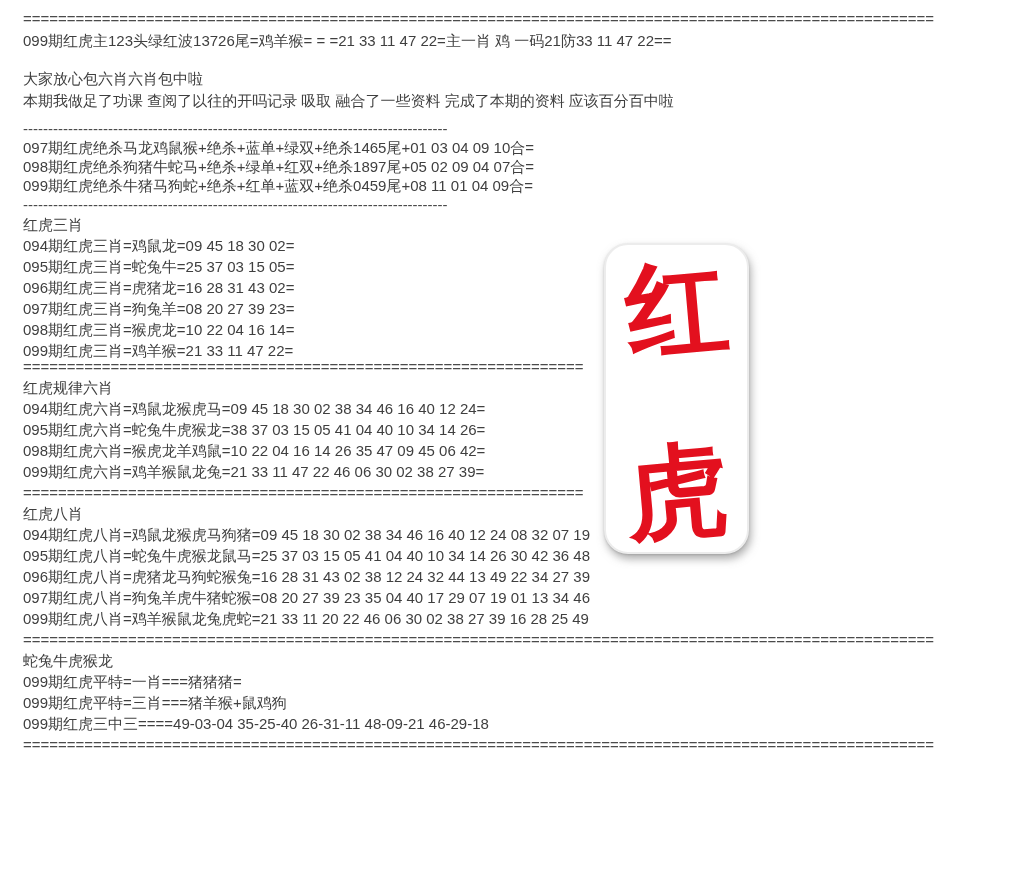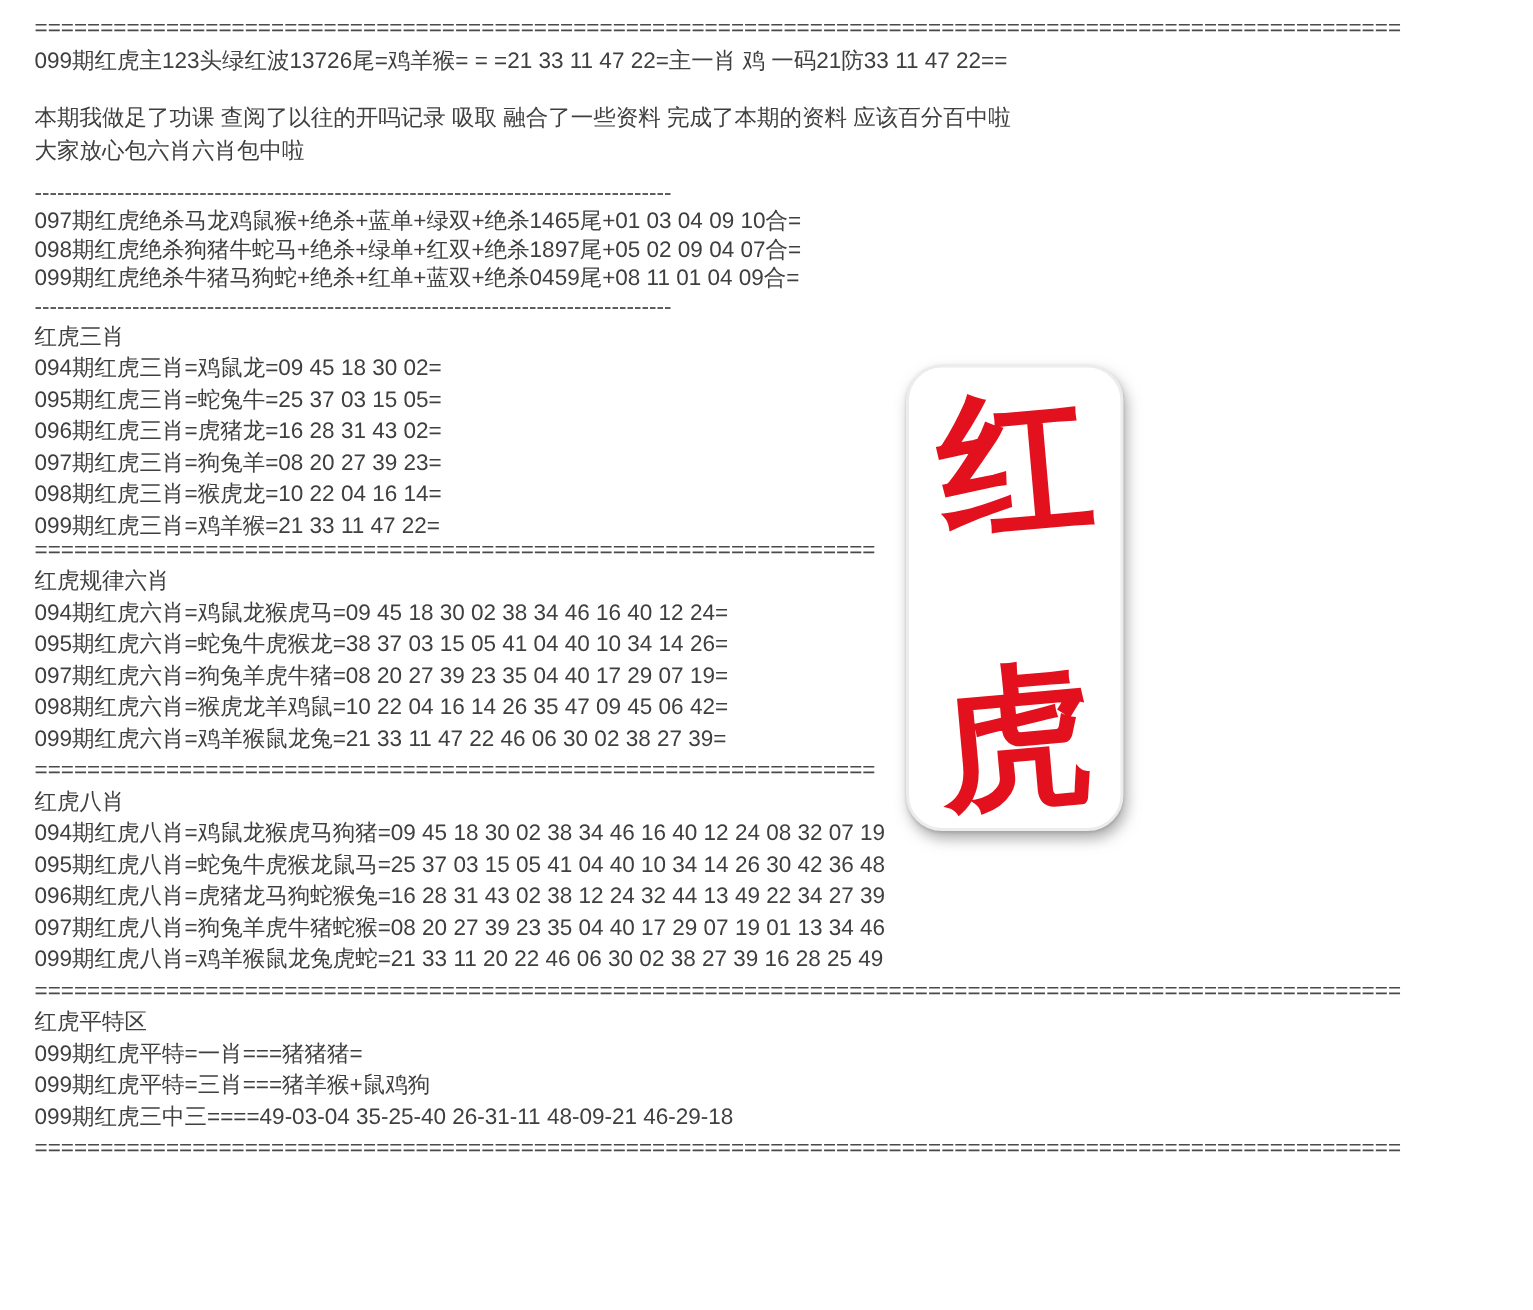--- a/index.html
+++ b/index.html
@@ -51,22 +51,22 @@
 <body>
 
 <div class="page">
 
   <div class="sec-top">
     <div class="line divider">========================================================================================================</div>
     <div class="line">099期红虎主123头绿红波13726尾=鸡羊猴= = =21 33 11 47 22=主一肖  鸡 一码21防33 11 47 22==</div>
   </div>
 
   <div class="sec-intro">
+    <div class="line">大家放心包六肖六肖包中啦</div>
     <div class="line">本期我做足了功课 查阅了以往的开吗记录 吸取 融合了一些资料 完成了本期的资料 应该百分百中啦</div>
-    <div class="line">大家放心包六肖六肖包中啦</div>
   </div>
 
   <div class="sec-juesha">
     <div class="line divider">-------------------------------------------------------------------------------------</div>
     <div class="line">097期红虎绝杀马龙鸡鼠猴+绝杀+蓝单+绿双+绝杀1465尾+01 03 04 09 10合=</div>
     <div class="line">098期红虎绝杀狗猪牛蛇马+绝杀+绿单+红双+绝杀1897尾+05 02 09 04 07合=</div>
     <div class="line">099期红虎绝杀牛猪马狗蛇+绝杀+红单+蓝双+绝杀0459尾+08 11 01 04 09合=</div>
     <div class="line divider">-------------------------------------------------------------------------------------</div>
   </div>
 
@@ -78,38 +78,37 @@
     <div class="line">097期红虎三肖=狗兔羊=08 20 27 39 23=</div>
     <div class="line">098期红虎三肖=猴虎龙=10 22 04 16 14=</div>
     <div class="line">099期红虎三肖=鸡羊猴=21 33 11 47 22=</div>
   </div>
 
   <div class="sec-liuxiao">
     <div class="line divider">================================================================</div>
     <div class="line">红虎规律六肖</div>
     <div class="line">094期红虎六肖=鸡鼠龙猴虎马=09 45 18 30 02 38 34 46 16 40 12 24=</div>
     <div class="line">095期红虎六肖=蛇兔牛虎猴龙=38 37 03 15 05 41 04 40 10 34 14 26=</div>
-    <div class="line">097期红虎六肖=狗兔羊虎牛猪=08 20 27 39 23 35 04 40 17 29 07 19=</div>
     <div class="line">098期红虎六肖=猴虎龙羊鸡鼠=10 22 04 16 14 26 35 47 09 45 06 42=</div>
     <div class="line">099期红虎六肖=鸡羊猴鼠龙兔=21 33 11 47 22 46 06 30 02 38 27 39=</div>
   </div>
 
   <div class="sec-baxiao">
     <div class="line divider">================================================================</div>
     <div class="line">红虎八肖</div>
     <div class="line">094期红虎八肖=鸡鼠龙猴虎马狗猪=09 45 18 30 02 38 34 46 16 40 12 24 08 32 07 19</div>
     <div class="line">095期红虎八肖=蛇兔牛虎猴龙鼠马=25 37 03 15 05 41 04 40 10 34 14 26 30 42 36 48</div>
     <div class="line">096期红虎八肖=虎猪龙马狗蛇猴兔=16 28 31 43 02 38 12 24 32 44 13 49 22 34 27 39</div>
     <div class="line">097期红虎八肖=狗兔羊虎牛猪蛇猴=08 20 27 39 23 35 04 40 17 29 07 19 01 13 34 46</div>
     <div class="line">099期红虎八肖=鸡羊猴鼠龙兔虎蛇=21 33 11 20 22 46 06 30 02 38 27 39 16 28 25 49</div>
   </div>
 
   <div class="sec-pingte">
     <div class="line divider">========================================================================================================</div>
-    <div class="line">红虎平特区</div>
+    <div class="line">蛇兔牛虎猴龙</div>
     <div class="line">099期红虎平特=一肖===猪猪猪=</div>
     <div class="line">099期红虎平特=三肖===猪羊猴+鼠鸡狗</div>
     <div class="line">099期红虎三中三====49-03-04 35-25-40 26-31-11 48-09-21 46-29-18</div>
     <div class="line divider">========================================================================================================</div>
   </div>
 
 </div>
 
 <div class="badge">
   <span class="badge-char" style="color: rgb(227, 16, 30);">红</span>

